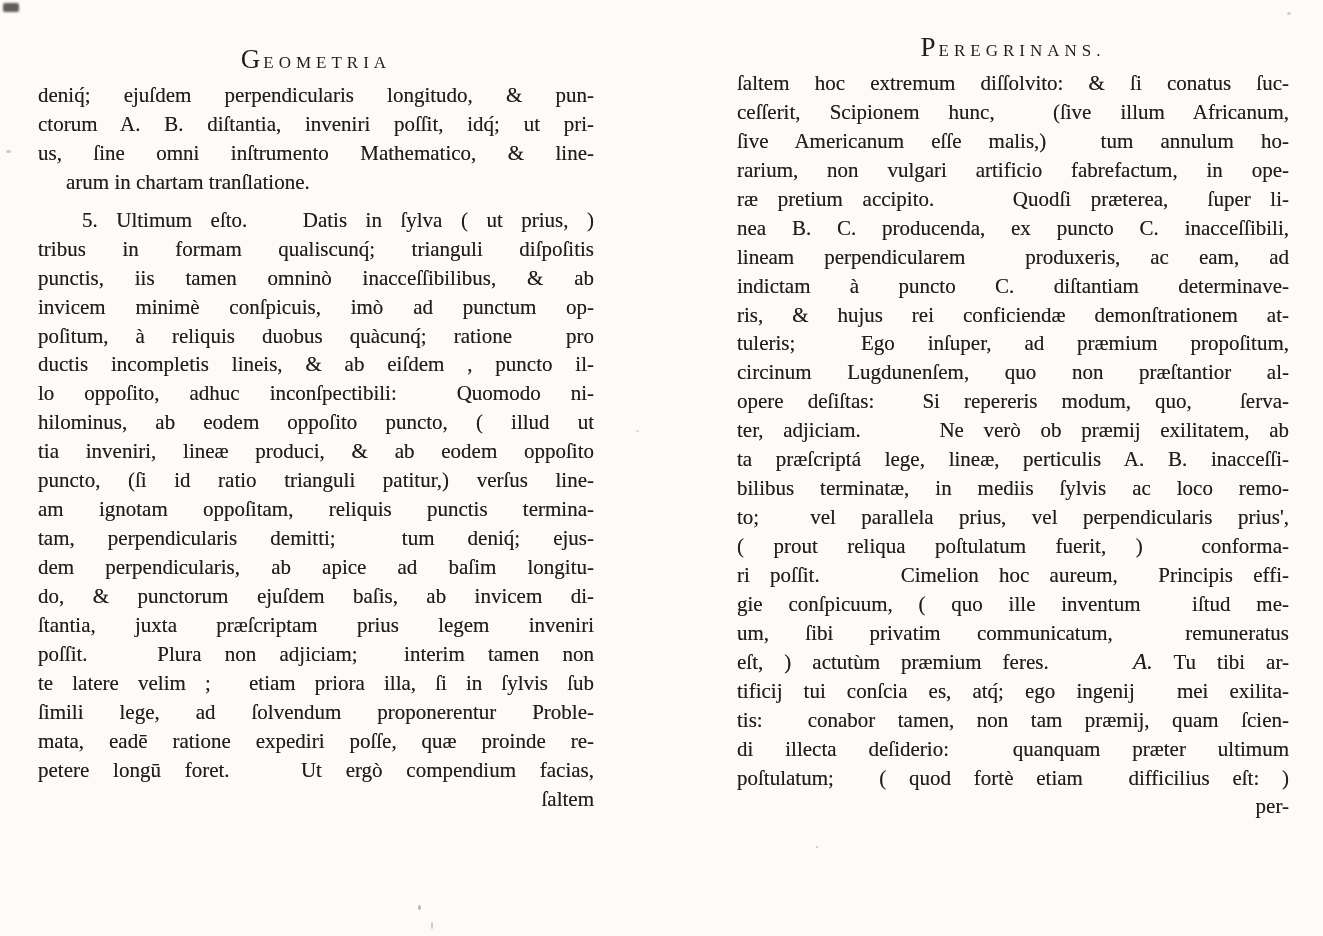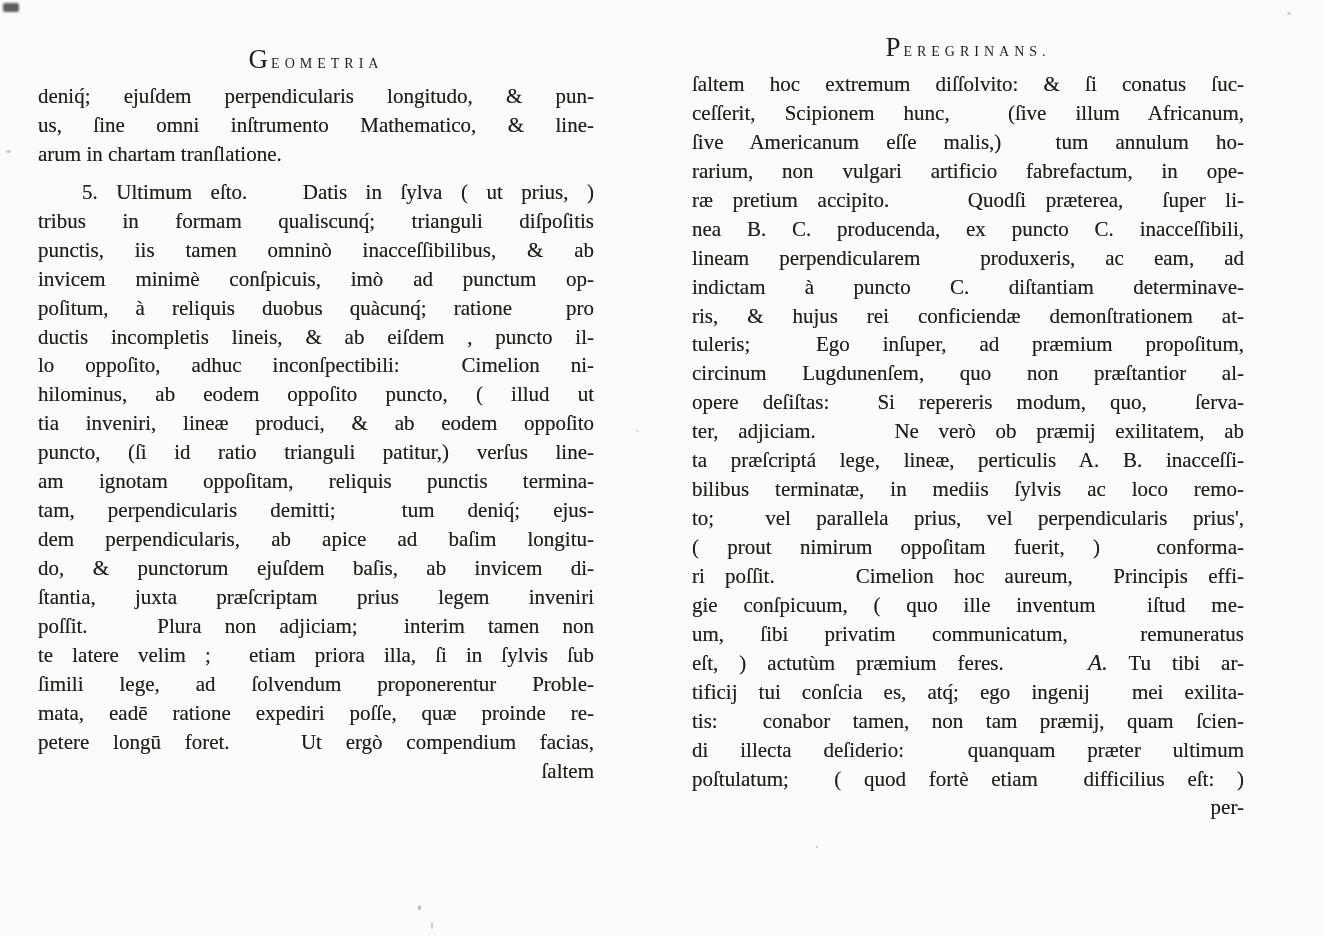--- a/index.html
+++ b/index.html
@@ -5,24 +5,24 @@
   html,body{margin:0;padding:0;}
   body{
     width:1323px;height:936px;overflow:hidden;position:relative;
     background:#fcfbf9;
     font-family:"Liberation Serif","DejaVu Serif",serif;
     color:#211d19;
   }
   .scan{position:absolute;inset:0;}
   .page{position:absolute;}
   .page.left{left:38px;top:46px;width:556px;}
-  .page.right{left:692px;top:34px;width:552px;}
+  .page.right{left:737px;top:34px;width:552px;}
   .running-head{
     text-align:center;
-    font-size:14px;
+    font-size:17px;
     letter-spacing:5px;
     line-height:26px;
     margin-bottom:5px;
     white-space:nowrap;
   }
   .running-head::first-letter{
     font-size:27px;
     letter-spacing:3px;
   }
   .textblock{margin-top:0;}
@@ -31,20 +31,21 @@
     line-height:28.95px;
     height:28.95px;
     text-align:justify;
     text-align-last:justify;
     white-space:pre-wrap;
     overflow:hidden;
     text-shadow:0 0 0.4px rgba(32,28,24,0.55);
   }
   .line.flush-left{
     text-align-last:left;
+    margin-left:28px;
   }
   .line.indent{
     text-indent:44px;
   }
   .line.para-gap{
     margin-top:9px;
   }
   .line.catchword{
     text-align:right;
     text-align-last:right;
@@ -65,29 +66,30 @@
 </style>
 </head>
 <body>
 
 <div class="scan">
 
   <div class="page left">
     <div class="running-head">GEOMETRIA</div>
     <div class="textblock">
       <div class="line">deniq́; ejuſdem perpendicularis longitudo, &amp; pun-</div>
+      <div class="line">ctorum A. B. diſtantia, inveniri poſſit, idq́; ut pri-</div>
       <div class="line">us, ſine omni inſtrumento Mathematico, &amp; line-</div>
       <div class="line flush-left">arum in chartam tranſlatione.</div>
       <div class="line indent para-gap">5. Ultimum eſto.   Datis in ſylva ( ut prius, )</div>
       <div class="line">tribus in formam qualiscunq́; trianguli diſpoſitis</div>
       <div class="line">punctis, iis tamen omninò inacceſſibilibus, &amp; ab</div>
       <div class="line">invicem minimè conſpicuis, imò ad punctum op-</div>
       <div class="line">poſitum, à reliquis duobus quàcunq́; ratione  pro</div>
       <div class="line">ductis incompletis lineis, &amp; ab eiſdem , puncto il-</div>
-      <div class="line">lo oppoſito, adhuc inconſpectibili:  Cimelion ni-</div>
+      <div class="line">lo oppoſito, adhuc inconſpectibili:  Quomodo ni-</div>
       <div class="line">hilominus, ab eodem oppoſito puncto, ( illud ut</div>
       <div class="line">tia inveniri, lineæ produci, &amp; ab eodem oppoſito</div>
       <div class="line">puncto, (ſi id ratio trianguli patitur,) verſus line-</div>
       <div class="line">am ignotam oppoſitam, reliquis punctis termina-</div>
       <div class="line">tam, perpendicularis demitti;  tum deniq́; ejus-</div>
       <div class="line">dem perpendicularis, ab apice ad baſim longitu-</div>
       <div class="line">do, &amp; punctorum ejuſdem baſis, ab invicem di-</div>
       <div class="line">ſtantia, juxta præſcriptam prius legem inveniri</div>
       <div class="line">poſſit.   Plura non adjiciam;  interim tamen non</div>
       <div class="line">te latere velim ;  etiam priora illa, ſi in ſylvis ſub</div>
@@ -110,21 +112,21 @@
       <div class="line">lineam perpendicularem  produxeris, ac eam, ad</div>
       <div class="line">indictam à puncto C. diſtantiam determinave-</div>
       <div class="line">ris, &amp; hujus rei conficiendæ demonſtrationem at-</div>
       <div class="line">tuleris;  Ego inſuper, ad præmium propoſitum,</div>
       <div class="line">circinum Lugdunenſem, quo non præſtantior al-</div>
       <div class="line">opere deſiſtas:  Si repereris modum, quo,  ſerva-</div>
       <div class="line">ter, adjiciam.    Ne verò ob præmij exilitatem, ab</div>
       <div class="line">ta præſcriptá lege, lineæ, perticulis A. B. inacceſſi-</div>
       <div class="line">bilibus terminatæ, in mediis ſylvis ac loco remo-</div>
       <div class="line">to;  vel parallela prius, vel perpendicularis prius',</div>
-      <div class="line">( prout nimirum oppoſitam fuerit, )  conforma-</div>
+      <div class="line">( prout reliqua poſtulatum fuerit, )  conforma-</div>
       <div class="line">ri poſſit.    Cimelion hoc aureum,  Principis effi-</div>
       <div class="line">gie conſpicuum, ( quo ille inventum  iſtud me-</div>
       <div class="line">um, ſibi privatim communicatum,  remuneratus</div>
       <div class="line"><span>eſt, ) actutùm præmium feres.    </span><span class="em-script">A.</span><span> Tu tibi ar-</span></div>
       <div class="line">tificij tui conſcia es, atq́; ego ingenij  mei exilita-</div>
       <div class="line">tis:  conabor tamen, non tam præmij, quam ſcien-</div>
       <div class="line">di illecta deſiderio:  quanquam præter ultimum</div>
       <div class="line">poſtulatum;  ( quod fortè etiam  difficilius eſt: )</div>
       <div class="line catchword">per-</div>
     </div>

